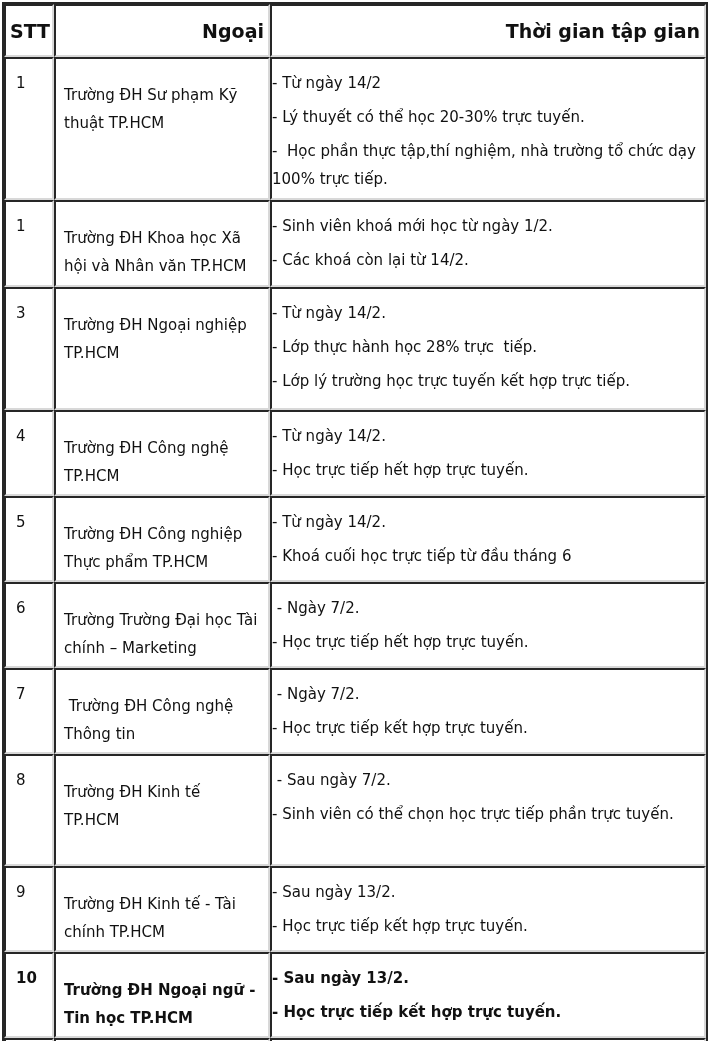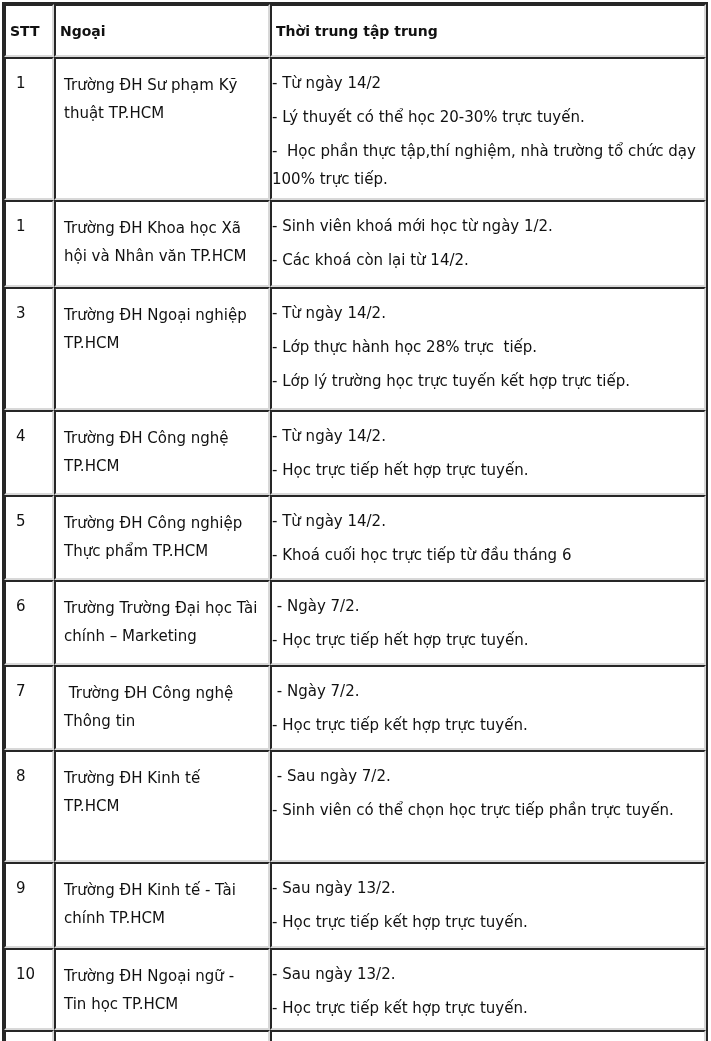--- a/index.html
+++ b/index.html
@@ -30,27 +30,27 @@
     border-bottom: 2px solid #d8d8d8;
     border-right: 2px solid #d8d8d8;
     vertical-align: top;
     font-size: 15px;
     line-height: 28px;
     overflow: hidden;
   }
   th {
     height: 53px;
     vertical-align: middle;
-    text-align: left;
+    text-align: right;
     font-weight: bold;
-    font-size: 14px;
+    font-size: 19px;
     padding: 2px 4px;
   }
   td.stt    { padding: 10px 4px 4px 10px; }
-  td.school { padding: 12px 8px 4px 8px; white-space: pre-wrap; }
+  td.school { padding: 22px 8px 4px 8px; white-space: pre-wrap; }
   td.time   { padding: 4px 8px 4px 0; }
   td.time p {
     margin: 6px 0 0 0;
     white-space: pre-wrap;
   }
   tr.partial td {
     height: 20px;
     border-bottom: none;
   }
 </style>
@@ -60,21 +60,21 @@
 <table class="schedule">
   <colgroup>
     <col class="c-stt">
     <col class="c-school">
     <col class="c-time">
   </colgroup>
   <thead>
     <tr>
       <th>STT</th>
       <th>Ngoại</th>
-      <th>Thời trung tập trung</th>
+      <th>Thời gian tập gian</th>
     </tr>
   </thead>
   <tbody id="tbody">
       <tr style="height: 143px;">
         <td class="stt">1</td>
         <td class="school">Trường ĐH Sư phạm Kỹ thuật TP.HCM</td>
         <td class="time">
           <p>- Từ ngày 14/2</p>
           <p>- Lý thuyết có thể học 20-30% trực tuyến.</p>
           <p>-  Học phần thực tập,thí nghiệm, nhà trường tổ chức dạy 100% trực tiếp.</p>
@@ -138,21 +138,21 @@
         </td>
       </tr>
       <tr style="height: 86px;">
         <td class="stt">9</td>
         <td class="school">Trường ĐH Kinh tế - Tài chính TP.HCM</td>
         <td class="time">
           <p>- Sau ngày 13/2.</p>
           <p>- Học trực tiếp kết hợp trực tuyến.</p>
         </td>
       </tr>
-      <tr style="height: 82px;">
+      <tr style="height: 82px; font-weight: bold;">
         <td class="stt">10</td>
         <td class="school">Trường ĐH Ngoại ngữ - Tin học TP.HCM</td>
         <td class="time">
           <p>- Sau ngày 13/2.</p>
           <p>- Học trực tiếp kết hợp trực tuyến.</p>
         </td>
       </tr>
       <tr class="partial">
         <td></td>
         <td></td>

